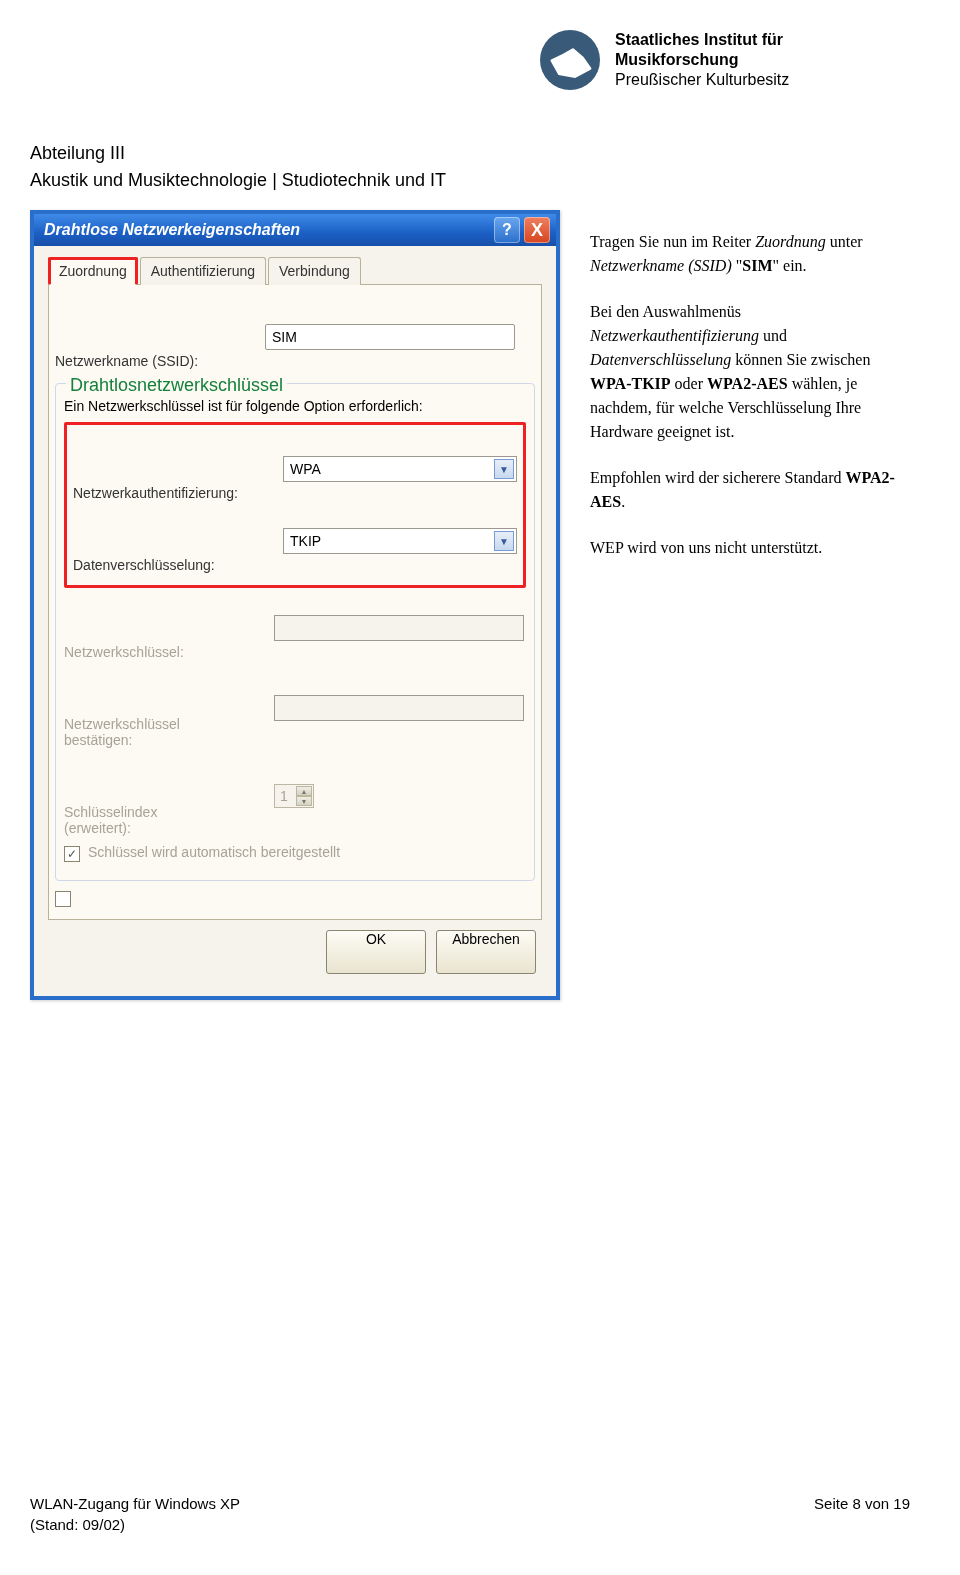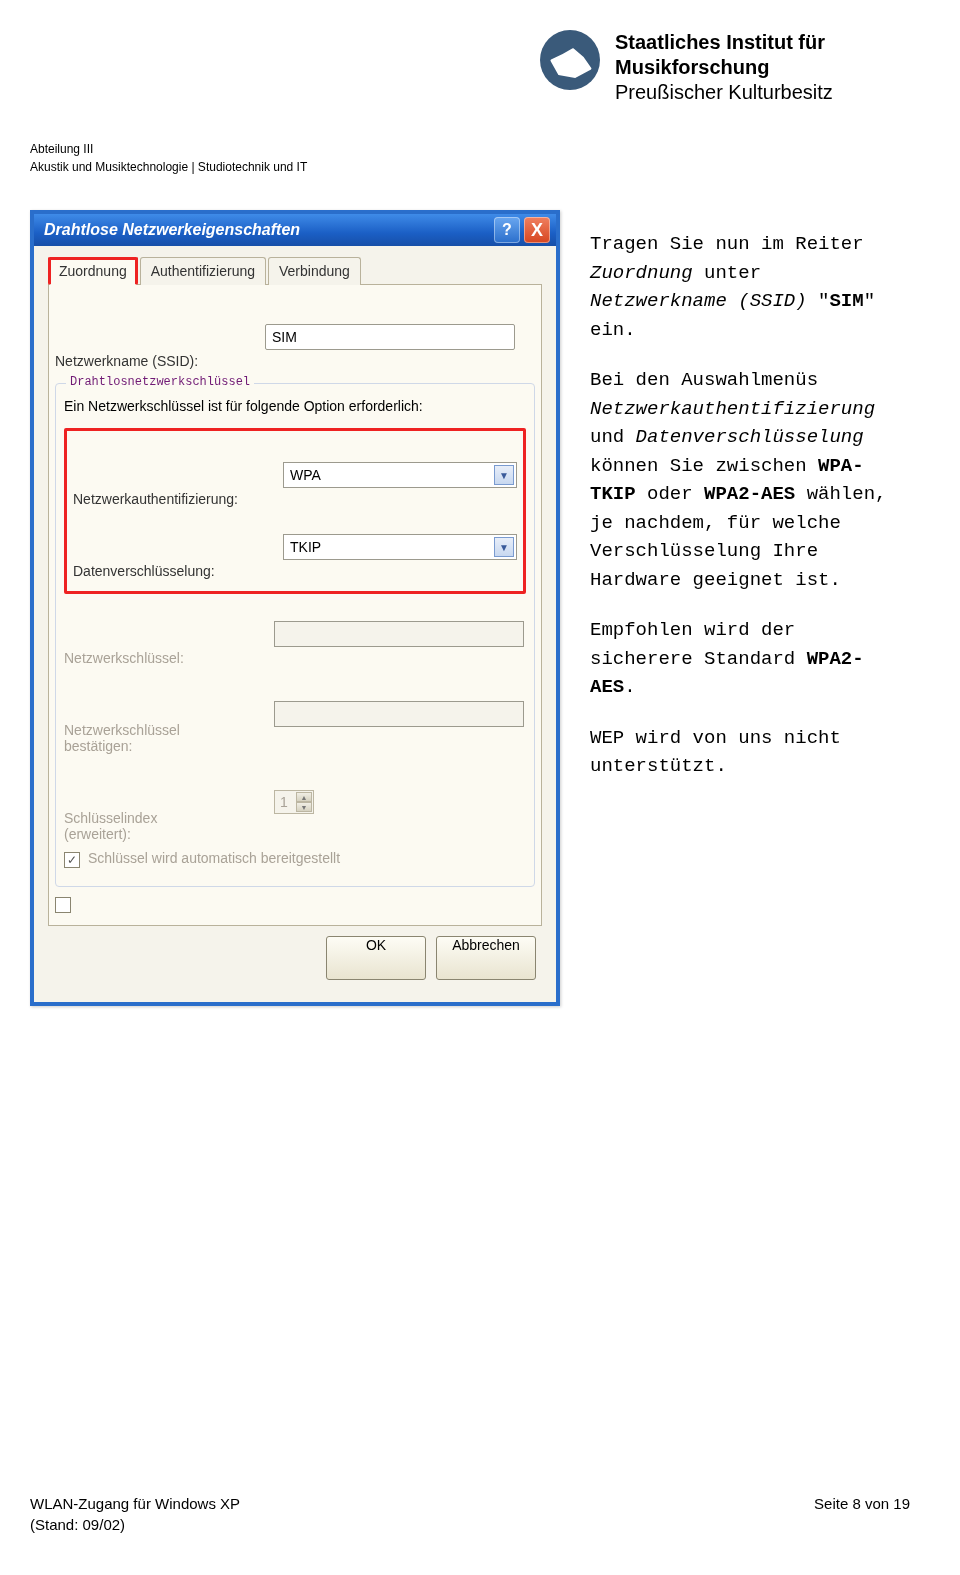--- a/index.html
+++ b/index.html
@@ -13,21 +13,21 @@
   }
   .header {
     position: relative;
     padding: 30px 50px 10px 50px;
     height: 200px;
   }
   .dept {
     position: absolute;
     left: 30px;
     top: 140px;
-    font-size: 12px;
+    font-size: 18px;
     line-height: 1.5;
   }
   .logo-block {
     position: absolute;
     left: 540px;
     top: 30px;
     display: flex;
     align-items: flex-start;
   }
   .eagle-icon {
@@ -41,21 +41,21 @@
   }
   .eagle-icon::before {
     content: "";
     position: absolute;
     left: 10px; top: 18px;
     width: 42px; height: 30px;
     background: #fff;
     border-radius: 50% 50% 40% 40%;
     clip-path: polygon(0 40%, 30% 20%, 55% 0, 80% 30%, 100% 70%, 60% 100%, 20% 90%);
   }
-  .org-name { font-size: 20px; line-height: 1.25; }
+  .org-name { font-size: 16px; line-height: 1.25; }
   .org-bold { font-weight: 700; }
   .main {
     display: flex;
     padding: 10px 30px;
     gap: 30px;
   }
   
   .dialog {
     width: 530px;
     border: 4px solid #2a6ecb;
@@ -152,23 +152,22 @@
     border-radius: 4px;
     margin: 14px 0 8px 0;
     padding: 10px 8px;
     position: relative;
   }
   .legend {
     position: absolute;
     top: -9px; left: 10px;
     background: #fcfaf2;
     padding: 0 4px;
-    color: #701a75;
-    font-size: 12px;
-    font-family: Liberation Mono, monospace;
+    color: #15803d;
+    font-size: 18px;
   }
   .spinner {
     width: 40px; height: 24px;
     border: 1px solid #bcb6a2;
     background: #f5f3eb;
     display: flex; align-items: center;
     padding-left: 5px;
     position: relative;
   }
   .spinner .btns {
@@ -186,22 +185,22 @@
     min-width: 100px; height: 44px;
     border: 1px solid #8a8570;
     border-radius: 3px;
     background: linear-gradient(#fdfcf5, #e9e4d0);
     display:flex; align-items:flex-start; justify-content:center;
     font-size: 14px;
   }
   
   .instructions {
     width: 310px;
-    font-family: Liberation Mono, monospace;
-    font-size: 19px;
+    font-family: Liberation Serif, serif;
+    font-size: 16px;
     line-height: 1.5;
     padding-top: 20px;
   }
   .instructions p { margin-bottom: 22px; }
   .i { font-style: italic; }
   .b { font-weight: 700; }
   .footer {
     position: absolute;
     bottom: 40px;
     left: 30px; right: 50px;
@@ -251,21 +250,21 @@
       <div class="form-area">
         <div class="row">
           <div class="lbl">Netzwerkname (SSID):</div>
           <div class="input rbox">
               <span>SIM</span>
             </div>
         </div>
 
         <div class="fieldset">
           <div class="legend">Drahtlosnetzwerkschlüssel</div>
-          <div style="margin:4px 0 14px 0;">Ein Netzwerkschlüssel ist für folgende Option erforderlich:</div>
+          <div style="margin:4px 0 8px 0;">Ein Netzwerkschlüssel ist für folgende Option erforderlich:</div>
 
           <div class="rbox" style="padding:4px 6px;">
             <div class="row">
               <div class="lbl">Netzwerkauthentifizierung:</div>
               <div class="select">
                 <span class="val">WPA</span>
                 <span class="arrow">▼</span>
               </div>
             </div>
             <div class="row">

